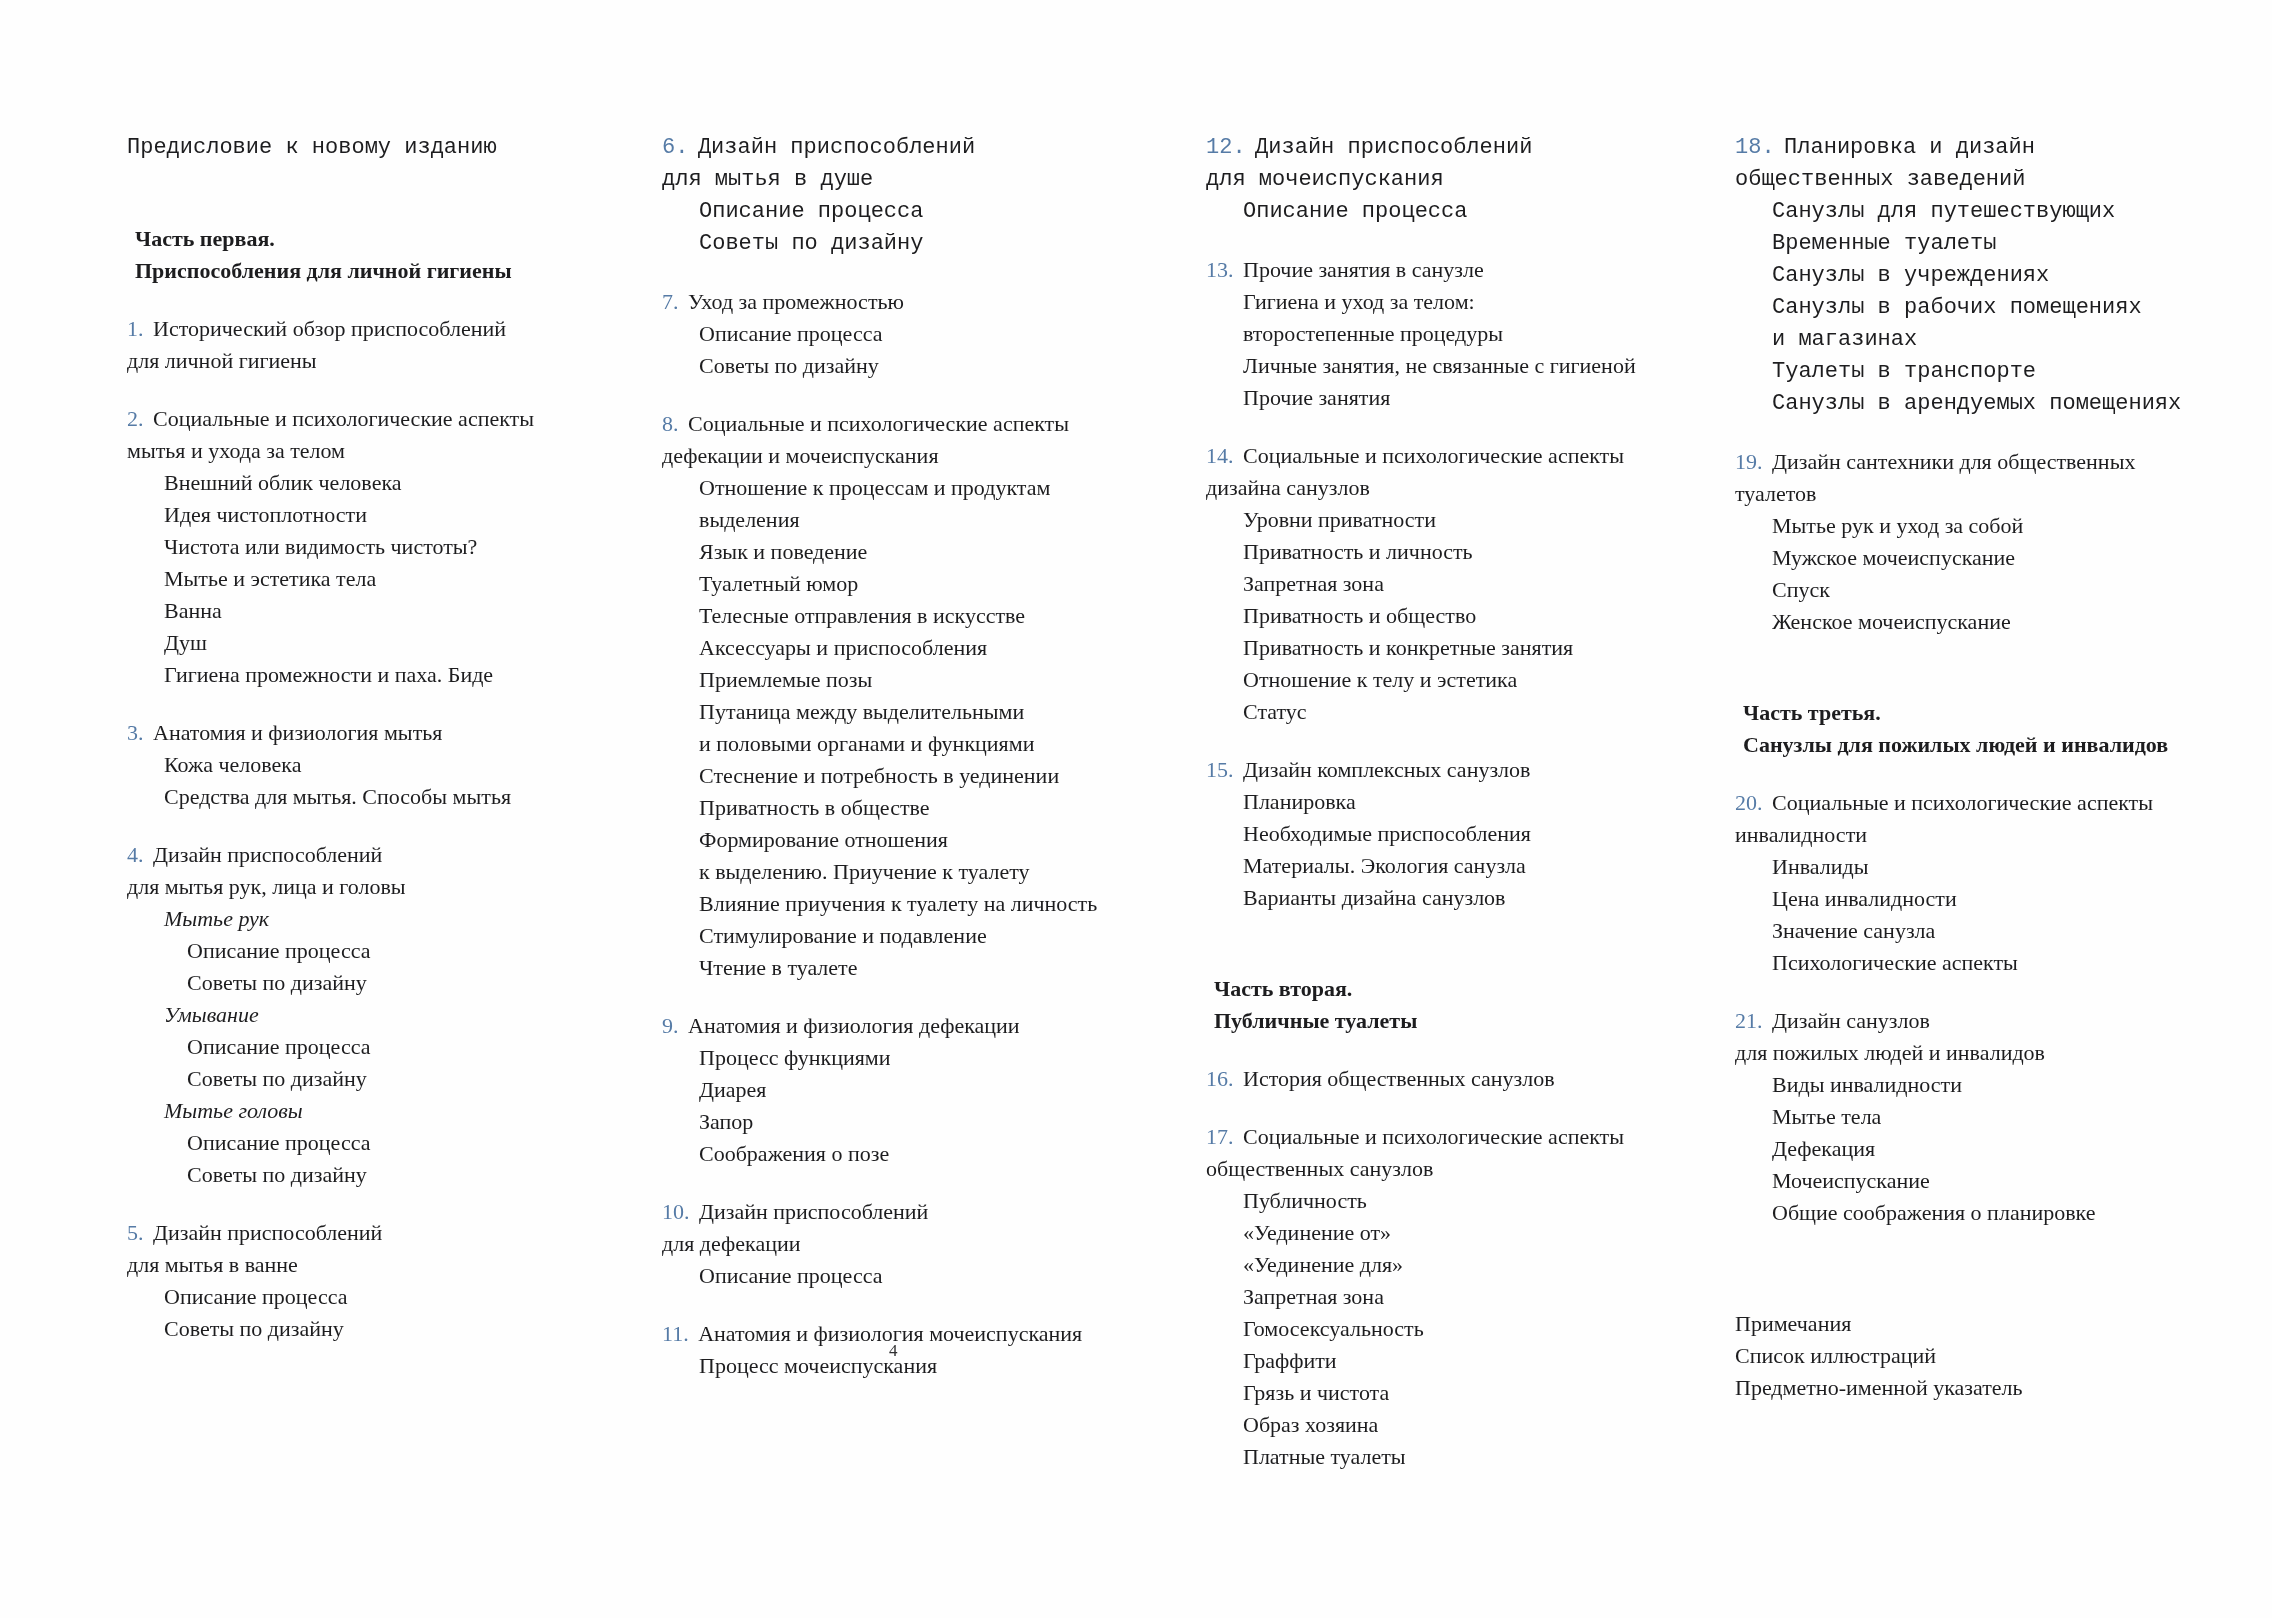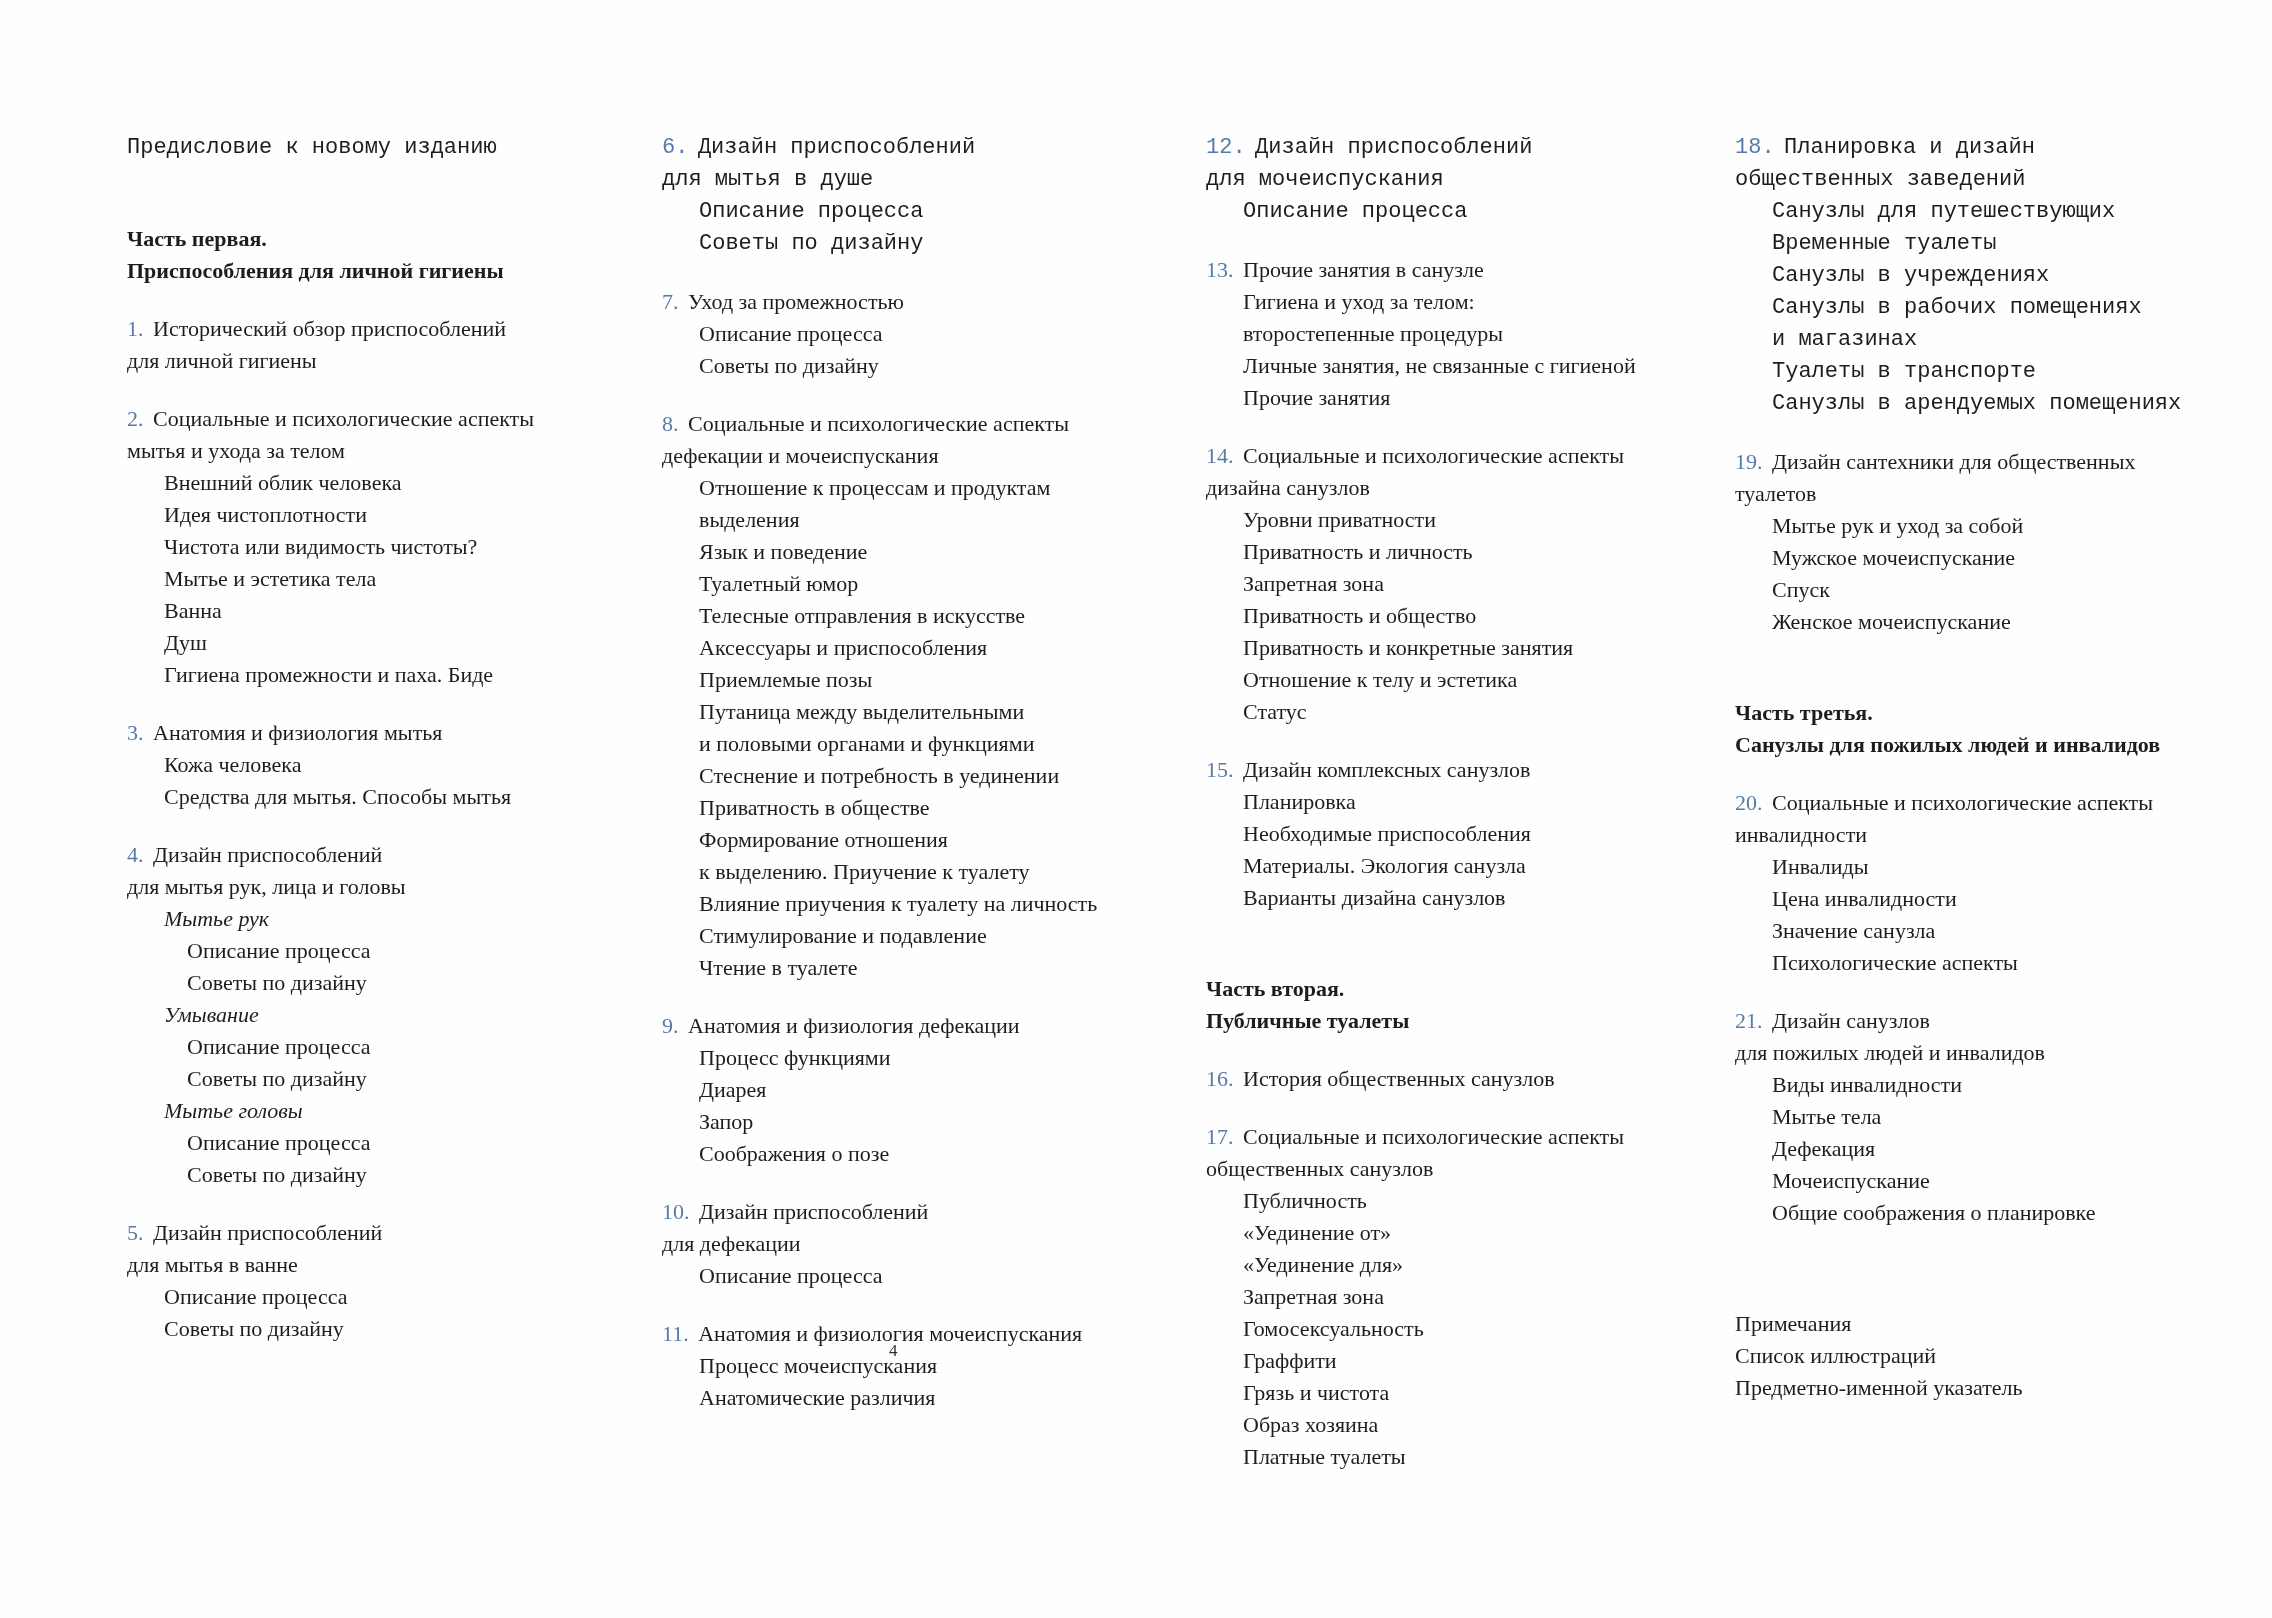--- a/index.html
+++ b/index.html
@@ -9,21 +9,21 @@
     background:#fefefe;color:#1d1d1f;
     font-family:"Liberation Serif","DejaVu Serif",serif;
   }
   .col{position:absolute;top:132px;width:525px;}
   #col-0{left:127px}
   #col-1{left:662px}
   #col-2{left:1206px}
   #col-3{left:1735px}
   .block{margin-top:26px;}
   .block:first-child{margin-top:0;font-family:Liberation Mono, monospace;}
-  .block.part{margin-top:59px;font-weight:bold;}
+  .block.part{margin-top:59px;font-weight:bold;margin-left:8px;}
   .block.backmatter{margin-top:79px;}
   .line{font-size:22px;line-height:32px;white-space:nowrap;}
   .i1{padding-left:37px;}
   .i2{padding-left:60px;}
   .em{font-style:italic;}
   .num{color:#567ba6;margin-right:9.5px;}
   .ch{position:relative;}
   .artifact{
     position:absolute;left:227px;top:24px;
     font-size:17px;line-height:17px;color:#2e2e30;
@@ -121,21 +121,20 @@
         <div class="line i1">Соображения о позе</div>
       </div>
       <div class="block ch">
         <div class="line"><span class="num">10.</span><span>Дизайн приспособлений</span></div>
         <div class="line">для дефекации</div>
         <div class="line i1">Описание процесса</div>
       </div>
       <div class="block ch">
         <div class="line"><span class="num">11.</span><span>Анатомия и физиология мочеиспускания</span></div>
         <div class="line i1">Процесс мочеиспускания</div>
-        <div class="line i1">Анатомические различия</div>
         <span class="artifact">4</span>
       </div>
     </div>
   <div class="col" id="col-2">
       <div class="block ch">
         <div class="line"><span class="num">12.</span><span>Дизайн приспособлений</span></div>
         <div class="line">для мочеиспускания</div>
         <div class="line i1">Описание процесса</div>
       </div>
       <div class="block ch">

